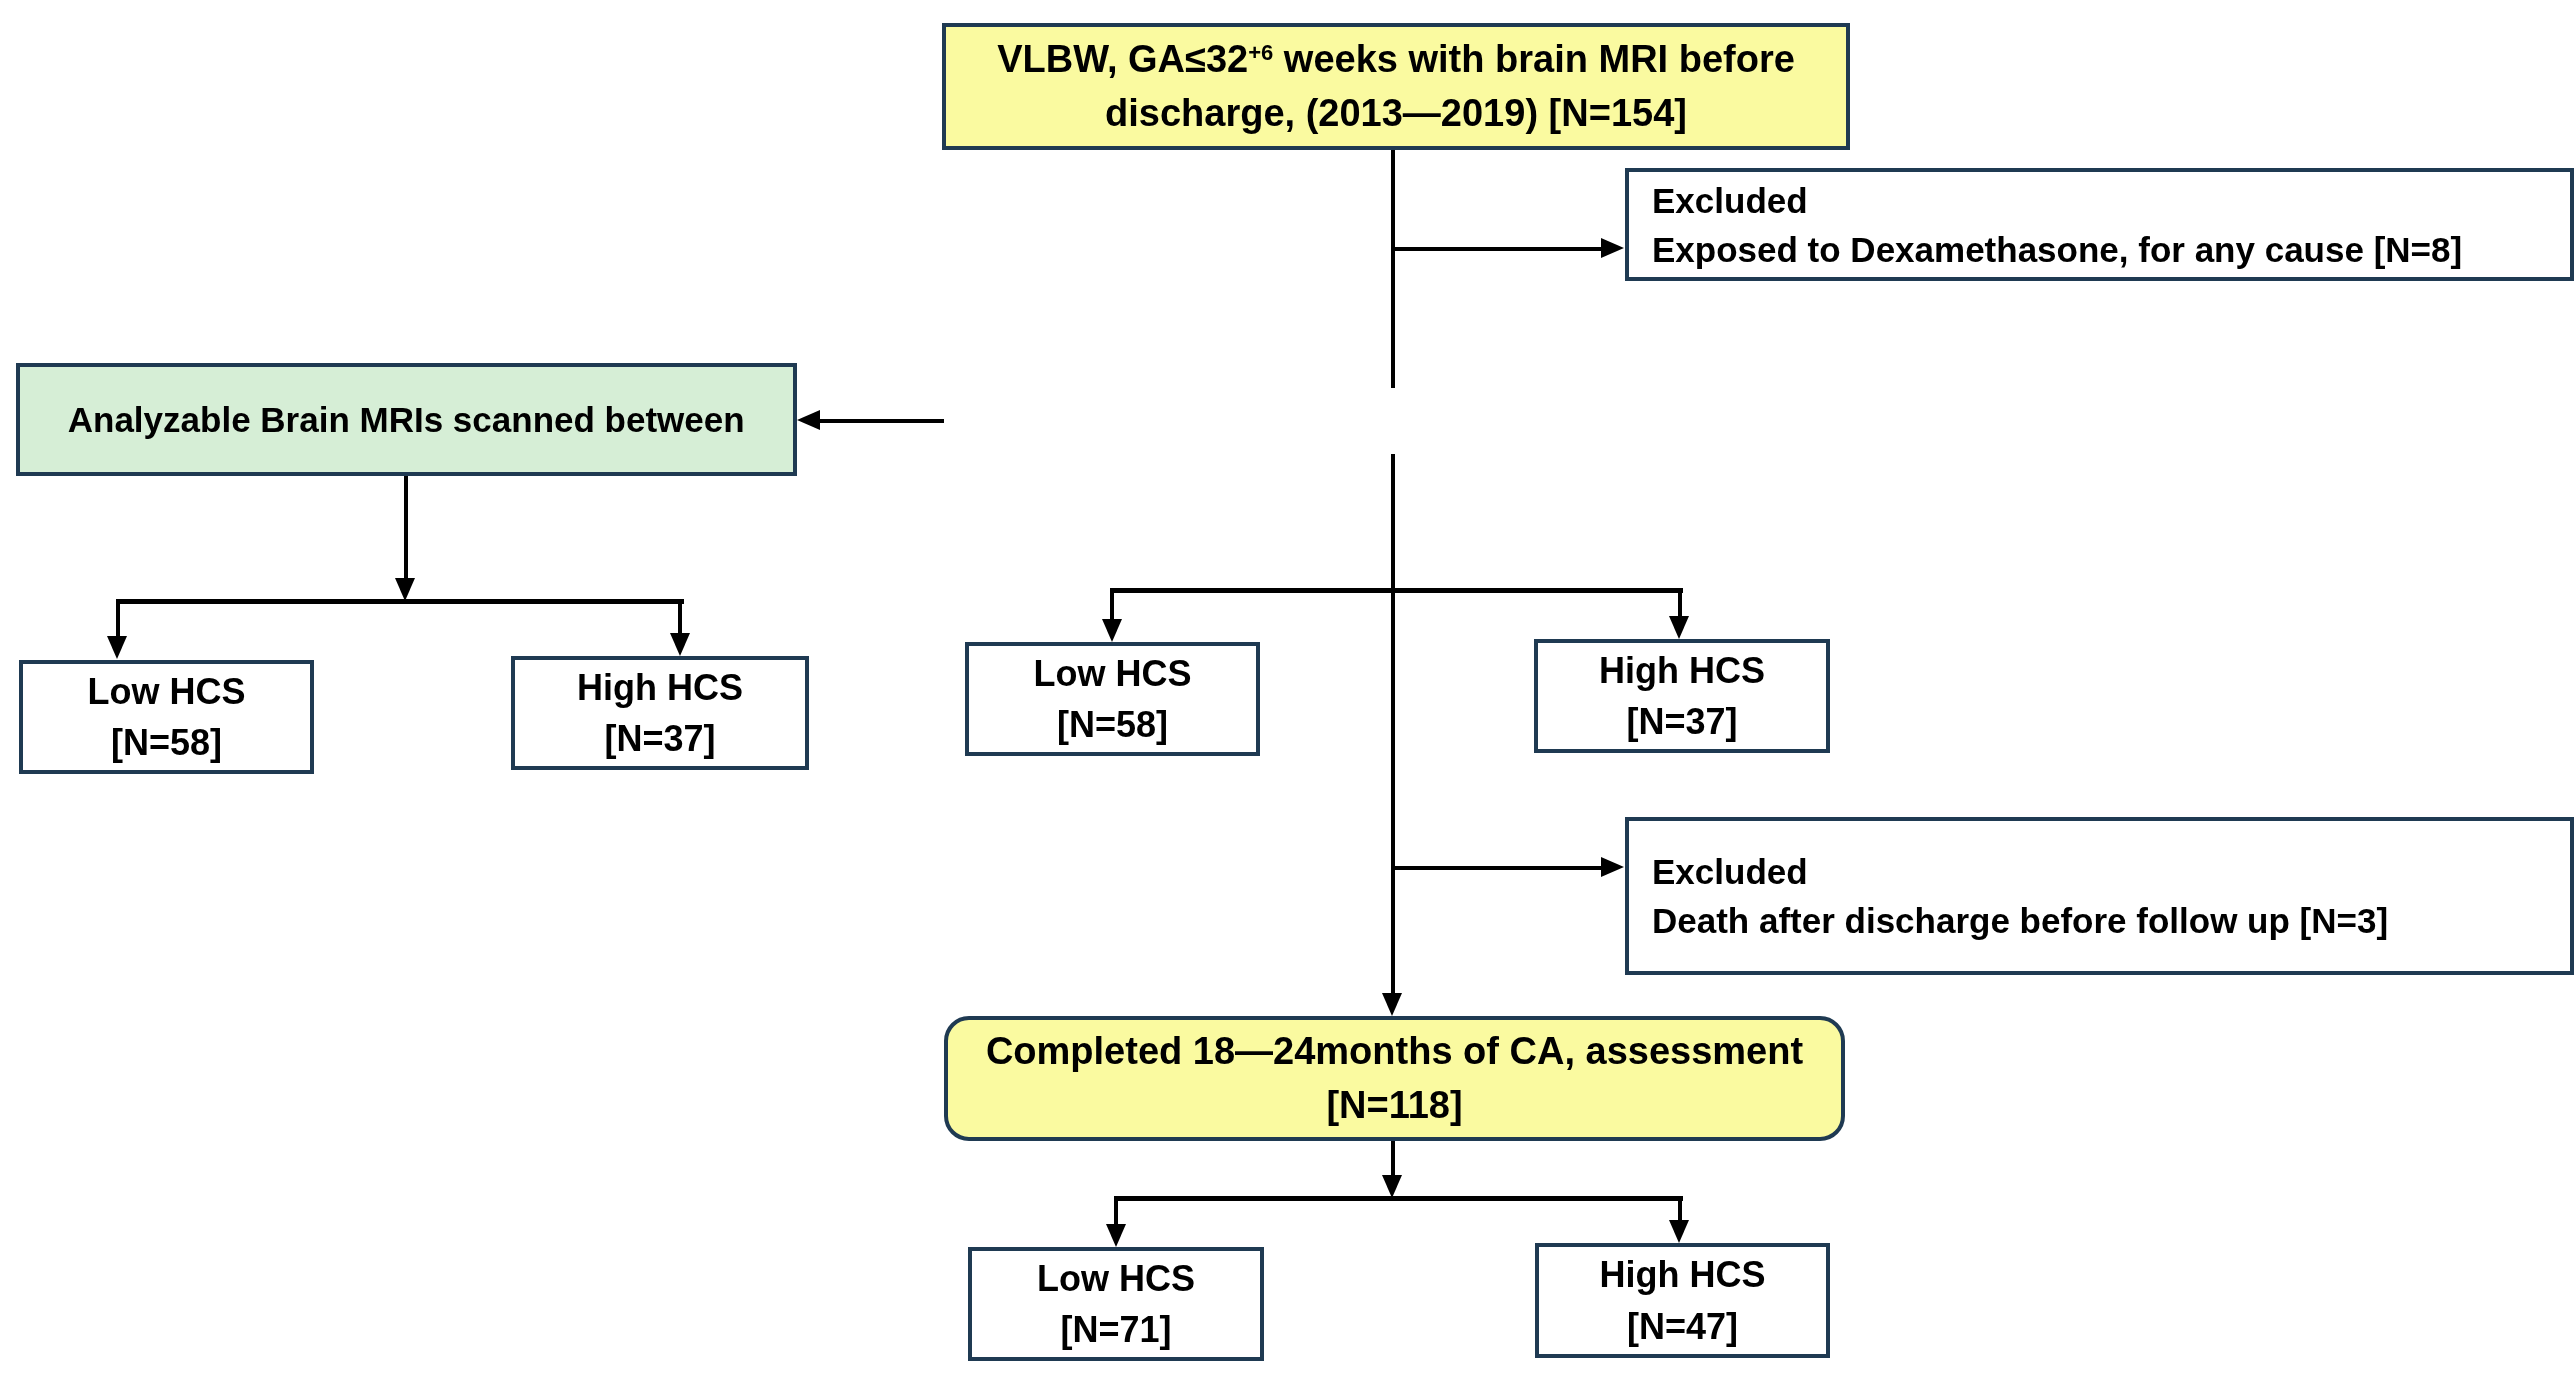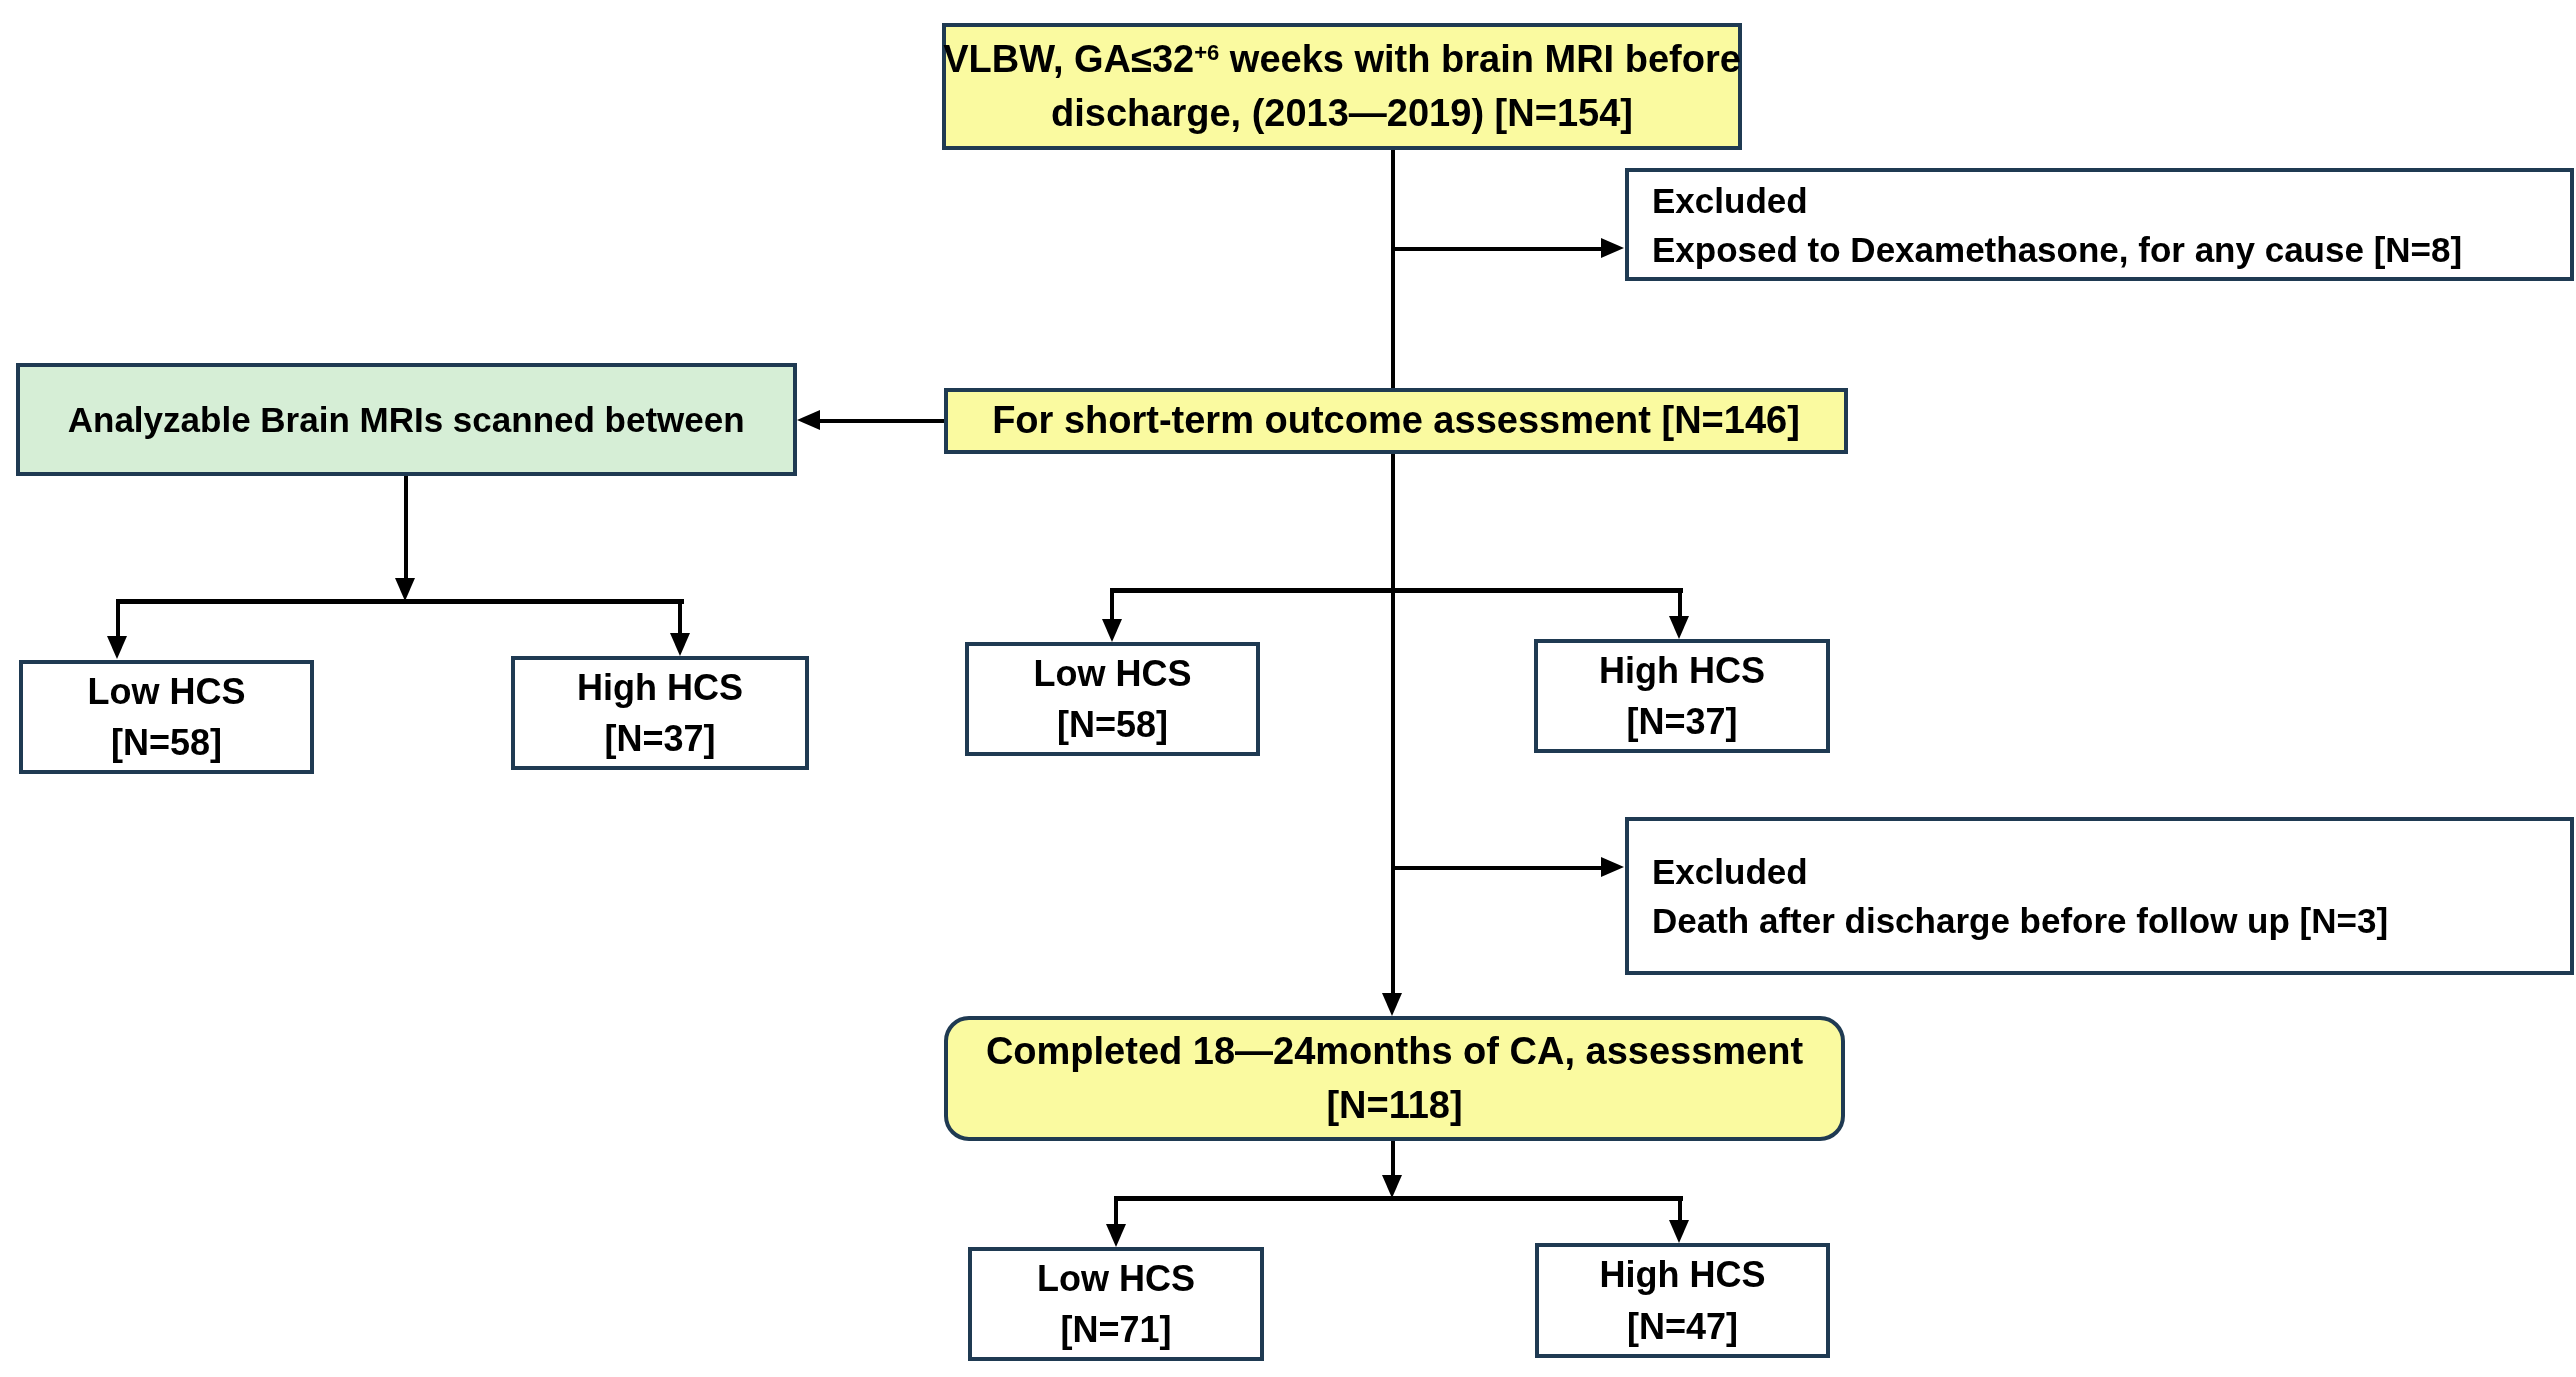--- a/index.html
+++ b/index.html
@@ -82,37 +82,34 @@
   <div class="ar down" style="left:1669px;top:616px;"></div>
 
   <div class="cline" style="left:1391px;top:1141px;width:4.1px;height:36px;"></div>
   <div class="ar down" style="left:1382px;top:1175px;"></div>
   <div class="cline" style="left:1114px;top:1196px;width:569px;height:5.2px;"></div>
   <div class="cline" style="left:1114px;top:1196px;width:4.1px;height:31px;"></div>
   <div class="ar down" style="left:1106px;top:1224px;"></div>
   <div class="cline" style="left:1678px;top:1196px;width:4.1px;height:27px;"></div>
   <div class="ar down" style="left:1669px;top:1220px;"></div>
 
-  <div class="box yellow big" style="left:942px;top:23px;width:800px;height:127px;">
+  <div class="box yellow big" style="left:942px;top:23px;width:908px;height:127px;">
     <div class="bline"><span>VLBW, GA≤32</span><sup class="sp">+6</sup><span> weeks with brain MRI before</span></div>
     <div class="bline">discharge, (2013—2019) [N=154]</div>
   </div>
 
   <div class="box excl" style="left:1625px;top:168px;width:949px;height:113px;">
     <div class="bline">Excluded</div>
     <div class="bline">Exposed to Dexamethasone, for any cause [N=8]</div>
   </div>
 
   <div class="box green" style="left:15.7px;top:363px;width:781px;height:113px;font-size:35px;">
     <div class="bline">Analyzable Brain MRIs scanned between</div>
   </div>
 
-  <div class="box yellow big" style="left:944px;top:388px;width:904px;height:66px;">
-    <div class="bline">For short-term outcome assessment [N=146]</div>
-  </div>
 
   <div class="box" style="left:19px;top:660px;width:295px;height:114px;">
     <div class="bline">Low HCS</div>
     <div class="bline">[N=58]</div>
   </div>
 
   <div class="box" style="left:511px;top:656px;width:298px;height:114px;">
     <div class="bline">High HCS</div>
     <div class="bline">[N=37]</div>
   </div>

